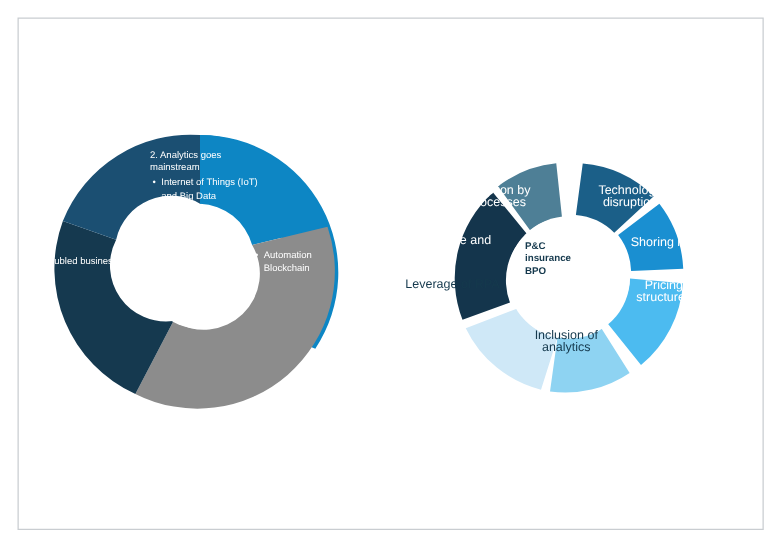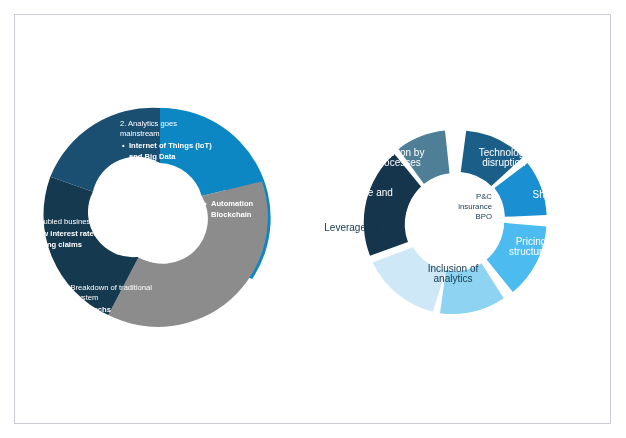--- a/index.html
+++ b/index.html
@@ -45,41 +45,42 @@
   .lbl b {
     font-weight: normal;
   }
   .lbl ul {
     margin: 2px 0 0 0;
     padding-left: 9px;
     list-style: none;
   }
   .lbl ul li {
     position: relative;
-    font-weight: bold;
+    font-weight: normal;
     line-height: 10.5px;
   }
   .lbl ul li:before {
     content: "\2022";
     position: absolute;
     left: -7px;
     top: 0;
   }
   .petal-lbl {
     position: absolute;
     font-size: 10px;
     line-height: 9.5px;
     text-align: center;
   }
   .center-lbl {
     position: absolute;
     font-size: 7.8px;
     line-height: 10px;
-    text-align: right;
+    text-align: left;
     color: #15394d;
+    font-weight: bold;
   }
 </style>
 </head>
 <body>
 
 <div id="canvas">
   <div class="frame"></div>
 
   <svg class="diagram" viewBox="0 0 626 438">
 
@@ -143,58 +144,47 @@
                A 50 50 0 0 0 446.0 270.0 Z"></path>
 
       <path fill="#14354c" d="M 370.0 255.8
                A 92 92 0 0 1 394.4 154.0
                L 421.4 187.0
                A 50 50 0 0 0 408.0 242.0 Z"></path>
       <circle cx="455" cy="222" r="49" fill="#ffffff"></circle>
     </g>
   </svg>
 
-  <div class="lbl" style="left:24px; top:217px; width:88px;">
+  <div class="lbl" style="left:24px; top:204px; width:88px;">
     <b>1. Troubled business</b>
-    <ul>
-      <li>Low interest rates</li>
-      <li>Rising claims</li>
-    </ul>
   </div>
 
   <div class="lbl" style="left:120px; top:119px; width:96px;">
     <b>2. Analytics goes mainstream</b>
     <ul>
       <li>Internet of Things (IoT) and Big Data</li>
       <li>Frauds</li>
     </ul>
   </div>
 
   <div class="lbl" style="left:202px; top:197px; width:74px;">
     <ul>
       <li>Automation</li>
       <li>Blockchain</li>
     </ul>
   </div>
 
-  <div class="lbl" style="left:62px; top:283px; width:96px;">
-    <b>4. Breakdown of traditional ecosystem</b>
-    <ul>
-      <li>InsurTechs</li>
-      <li>Digitalization</li>
-    </ul>
-  </div>
 
   <div class="petal-lbl" style="left:352px; top:148px; width:92px; color:#ffffff;">Adoption by processes</div>
 
   <div class="petal-lbl" style="left:457px; top:148px; width:94px; color:#ffffff;">Technology disruption</div>
 
-  <div class="petal-lbl" style="left:500px; top:190px; width:62px; color:#ffffff;padding-left:28px;">Shoring mix</div>
+  <div class="petal-lbl" style="left:500px; top:190px; width:62px; color:#ffffff;">Shoring mix</div>
 
-  <div class="petal-lbl" style="left:495px; top:237px; width:72px; color:#ffffff;">Pricing structures</div>
+  <div class="petal-lbl" style="left:495px; top:224px; width:72px; color:#ffffff;">Pricing structures</div>
 
   <div class="petal-lbl" style="left:410px; top:264px; width:86px; color:#15394d;text-align:center;">Inclusion of analytics</div>
 
   <div class="petal-lbl" style="left:322px; top:223px; width:80px; color:#15394d;">Leverage of RPA</div>
 
   <div class="petal-lbl" style="left:308px; top:188px; width:92px; color:#ffffff;text-align:center;">Contract size and term</div>
 
   <div class="center-lbl" style="left:420px; top:192px; width:72px;">
     <div>P&amp;C</div>
     <div>insurance</div>

